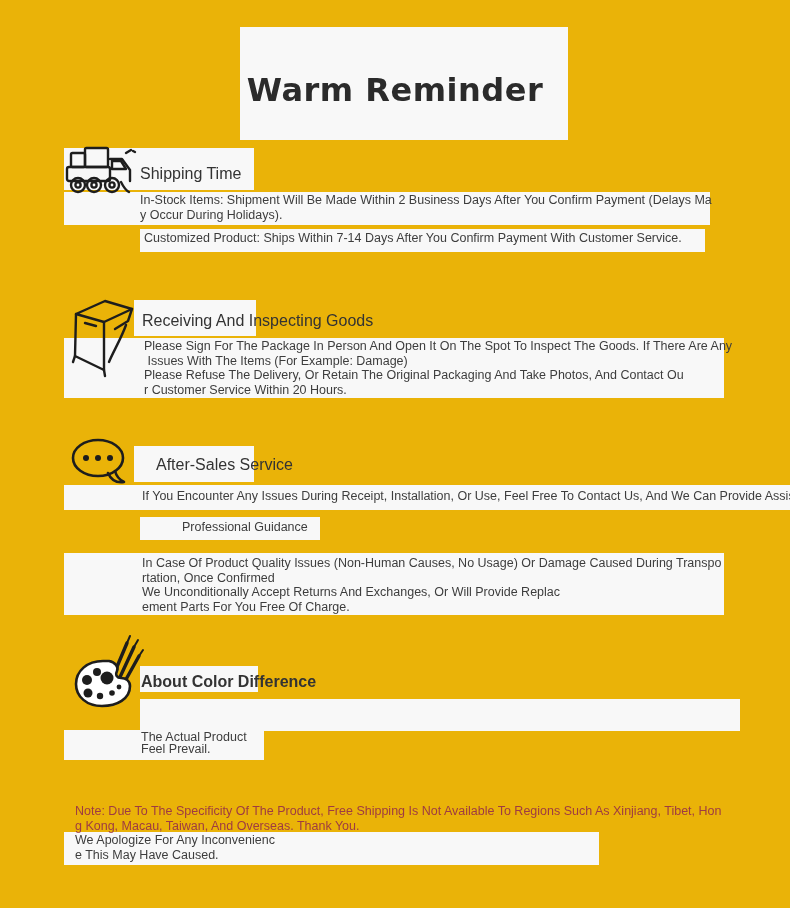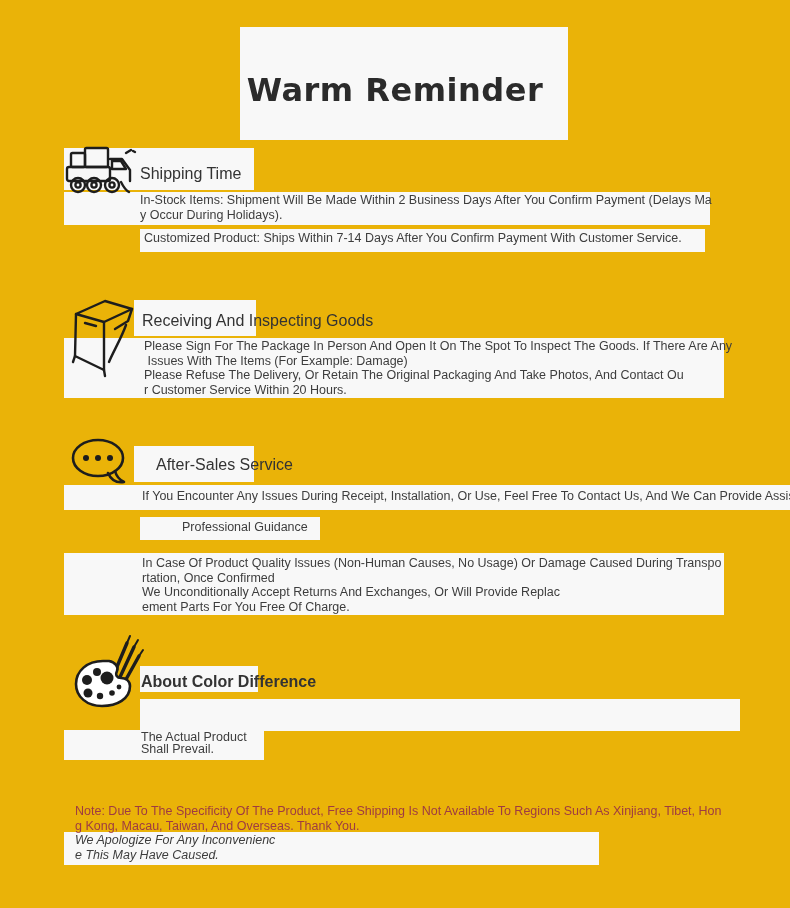--- a/index.html
+++ b/index.html
@@ -147,25 +147,25 @@
       <circle cx="35" cy="44" r="6.5" fill="#1d1d1d" stroke="none"></circle>
       <circle cx="16" cy="59" r="4.5" fill="#1d1d1d" stroke="none"></circle>
       <circle cx="28" cy="62" r="3.2" fill="#1d1d1d" stroke="none"></circle>
       <circle cx="40" cy="59" r="2.8" fill="#1d1d1d" stroke="none"></circle>
       <circle cx="47" cy="53" r="2.4" fill="#1d1d1d" stroke="none"></circle>
     </svg>
   </div>
   <div class="heading" style="left:141px; top:673px;font-weight:bold;">About Color Difference</div>
   <div class="para tight" style="left:141px; top:732px;">
     <div class="line">The Actual Product</div>
-    <div class="line">Shall Prevail.</div>
+    <div class="line">Feel Prevail.</div>
   </div>
 
   <div id="note-red" class="para" style="left:75px; top:804px;">
     <div class="line">Note: Due To The Specificity Of The Product, Free Shipping Is Not Available To Regions Such As Xinjiang, Tibet, Hon</div>
     <div class="line">g Kong, Macau, Taiwan, And Overseas. Thank You.</div>
   </div>
-  <div id="note-dark" class="para" style="left:75px; top:833px;font-style:italic;">
+  <div id="note-dark" class="para" style="left:75px; top:833px;">
     <div class="line">We Apologize For Any Inconvenienc</div>
     <div class="line">e This May Have Caused.</div>
   </div>
 
 </div>
 
 </body></html>

